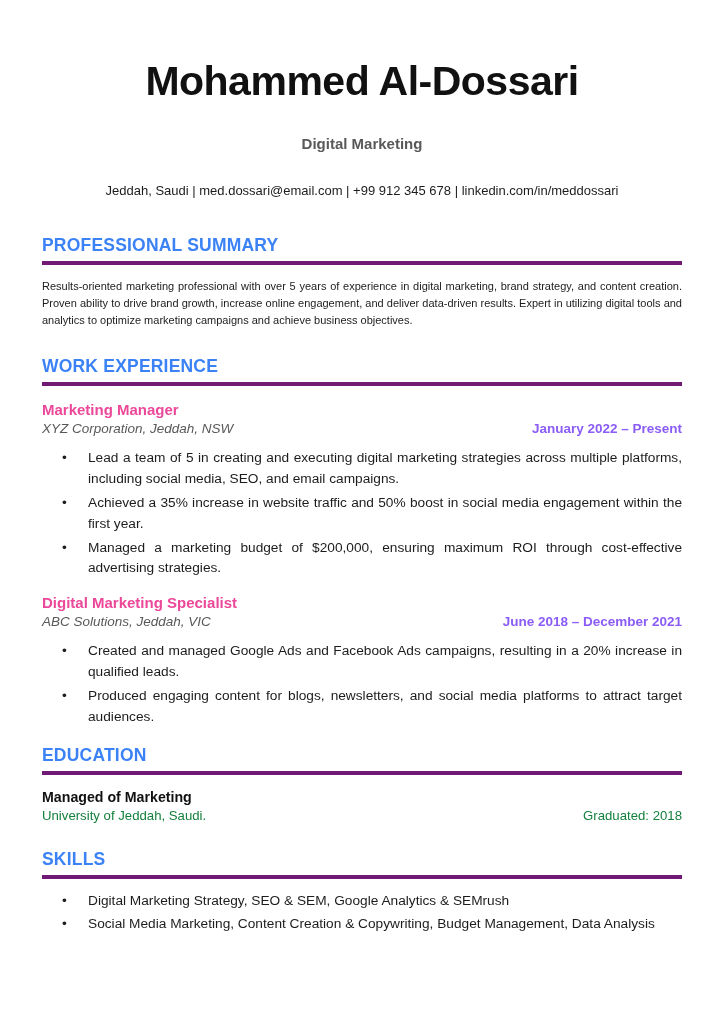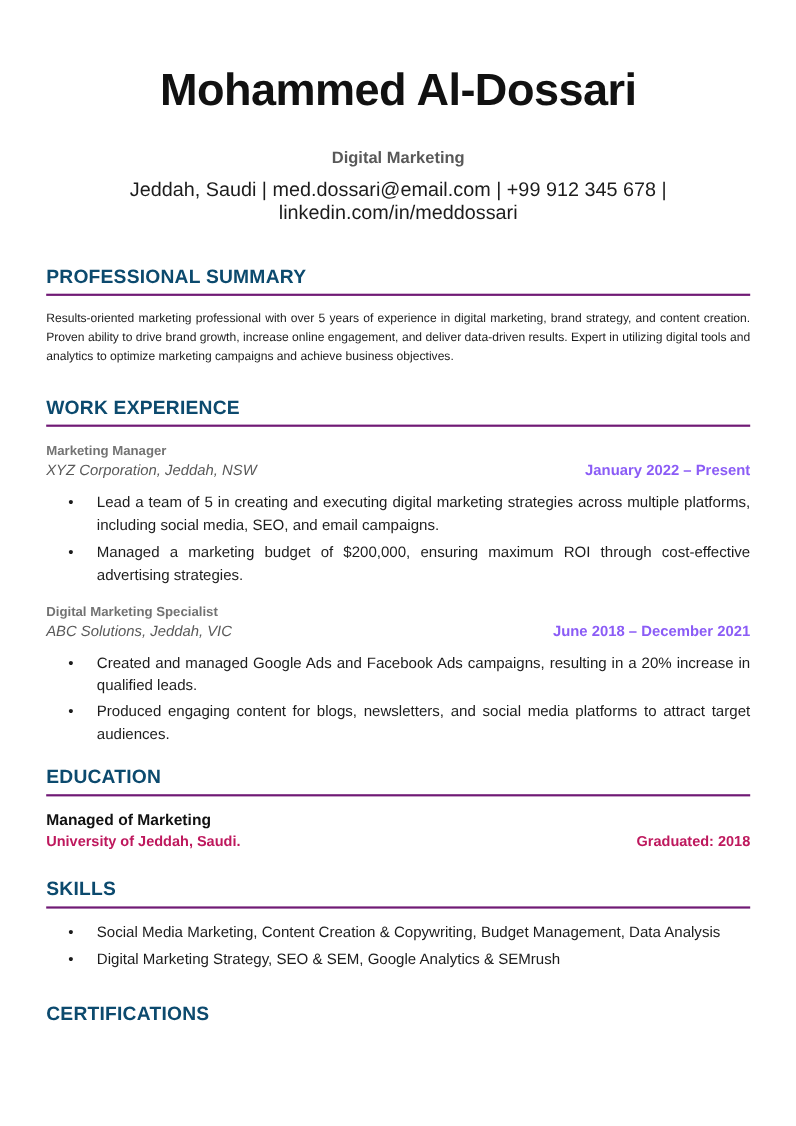--- a/index.html
+++ b/index.html
@@ -26,54 +26,54 @@
     line-height: 1.15;
     margin-top: 12px;
   }
   .subtitle {
     margin-top: 30px;
     font-size: 15px;
     font-weight: 700;
     color: #595959;
   }
   .contact {
-    margin-top: 10px;
-    font-size: 18px;
+    margin-top: 31px;
+    font-size: 13px;
     color: #1c1c1c;
   }
 
   
   .section-heading {
     font-size: 17.5px;
     font-weight: 700;
-    color: #0c4a6e;
+    color: #3b82f6;
     letter-spacing: 0.2px;
-    border-bottom: 2px solid #701a75;
+    border-bottom: 4px solid #701a75;
     padding-bottom: 5px;
   }
   .sec-summary .section-heading { margin-top: 37px; }
   .sec-work .section-heading { margin-top: 27px; }
   .sec-education .section-heading { margin-top: 17px; }
   .sec-skills .section-heading { margin-top: 26px; }
   .sec-certifications .section-heading { margin-top: 28px; }
 
   .summary-text {
     margin-top: 13px;
     font-size: 11px;
     line-height: 1.55;
     text-align: justify;
     color: #1c1c1c;
   }
 
   
   .job { margin-top: 15px; }
   .job-title {
-    font-size: 12px;
-    font-weight: 700;
-    color: #737373;
+    font-size: 15px;
+    font-weight: 700;
+    color: #ec4899;
   }
   .job-meta {
     display: flex;
     justify-content: space-between;
     align-items: baseline;
     margin-top: 3px;
   }
   .company {
     font-size: 13.5px;
     font-style: italic;
@@ -115,22 +115,22 @@
     color: #111111;
   }
   .edu-meta {
     display: flex;
     justify-content: space-between;
     align-items: baseline;
     margin-top: 3px;
   }
   .school, .graduated {
     font-size: 13.2px;
-    font-weight: 700;
-    color: #be185d;
+    font-weight: 400;
+    color: #15803d;
     text-align: center;
   }
 </style>
 </head>
 <body>
 
 <div class="page">
 
   <header class="header">
     <h1 class="name">Mohammed Al-Dossari</h1>
@@ -147,20 +147,21 @@
     <h2 class="section-heading">WORK EXPERIENCE</h2>
 
     <div class="job">
       <div class="job-title">Marketing Manager</div>
       <div class="job-meta">
         <span class="company">XYZ Corporation, Jeddah, NSW</span>
         <span class="dates">January 2022 – Present</span>
       </div>
       <ul class="bullets">
         <li>Lead a team of 5 in creating and executing digital marketing strategies across multiple platforms, including social media, SEO, and email campaigns.</li>
+        <li>Achieved a 35% increase in website traffic and 50% boost in social media engagement within the first year.</li>
         <li>Managed a marketing budget of $200,000, ensuring maximum ROI through cost-effective advertising strategies.</li>
       </ul>
     </div>
 
     <div class="job">
       <div class="job-title">Digital Marketing Specialist</div>
       <div class="job-meta">
         <span class="company">ABC Solutions, Jeddah, VIC</span>
         <span class="dates">June 2018 – December 2021</span>
       </div>
@@ -178,22 +179,22 @@
       <div class="edu-meta">
         <span class="school">University of Jeddah, Saudi.</span>
         <span class="graduated">Graduated: 2018</span>
       </div>
     </div>
   </section>
 
   <section class="sec-skills">
     <h2 class="section-heading">SKILLS</h2>
     <ul class="bullets plain">
+      <li>Digital Marketing Strategy, SEO &amp; SEM, Google Analytics &amp; SEMrush</li>
       <li>Social Media Marketing, Content Creation &amp; Copywriting, Budget Management, Data Analysis</li>
-      <li>Digital Marketing Strategy, SEO &amp; SEM, Google Analytics &amp; SEMrush</li>
     </ul>
   </section>
 
   <section class="sec-certifications">
     <h2 class="section-heading">CERTIFICATIONS</h2>
 
   </section>
 
 </div>
 

